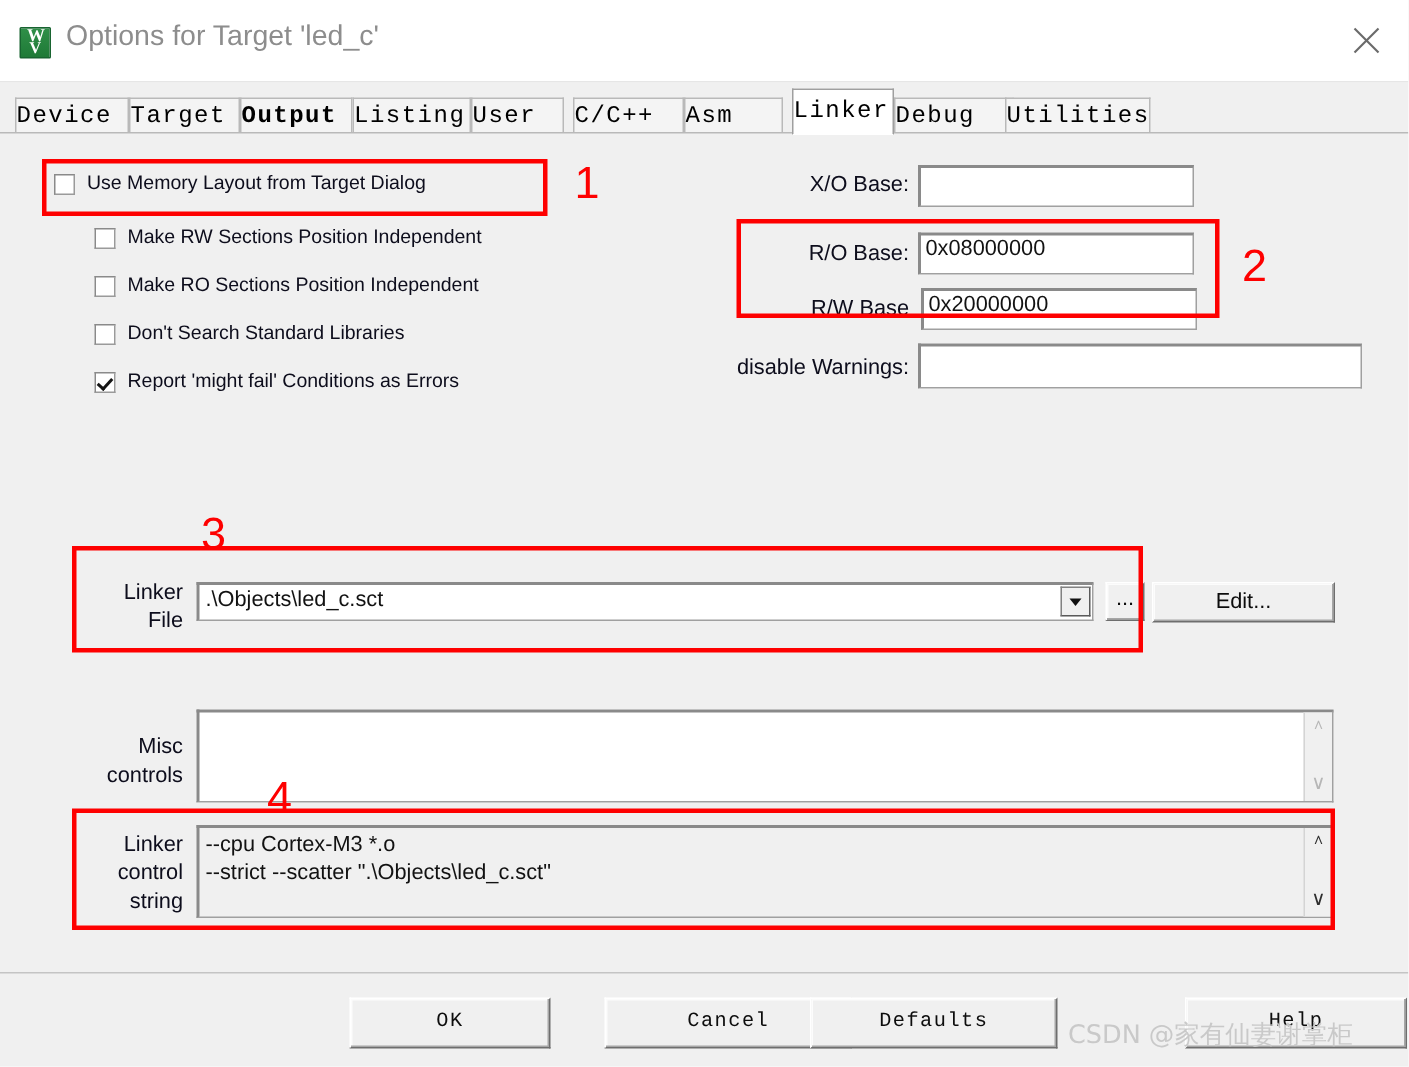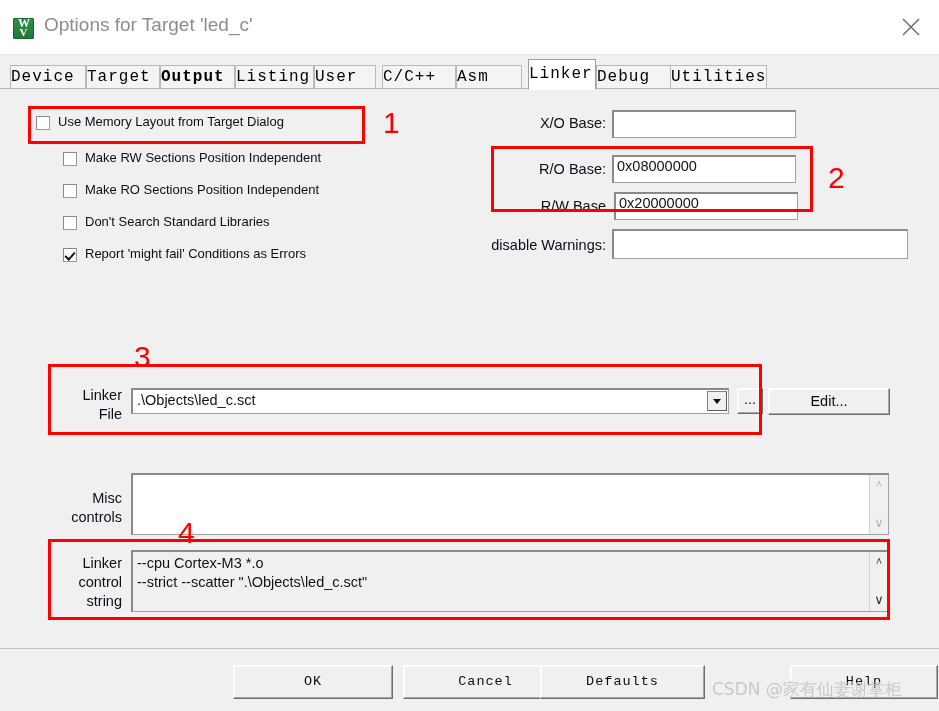--- a/index.html
+++ b/index.html
@@ -417,21 +417,21 @@
   <div class="ta active" style="left:131px; top:550px; width:758px; height:62px; background:#f0f0f0;padding-left:47px;">
     <div class="content">--cpu Cortex-M3 *.o
 --strict --scatter ".\Objects\led_c.sct"</div>
     <div class="sbar">
       <div class="sarrow up">＾</div>
       <div class="sarrow down">∨</div>
     </div>
   </div>
 
   <div id="footer">
-      <div class="btn" style="left: 233px; top: 16px; width: 160px; height: 34px; line-height: 32px;">OK</div>
+      <div class="btn" style="left: 233px; top: 16px; width: 134px; height: 34px; line-height: 32px;">OK</div>
       <div class="btn" style="left: 403px; top: 16px; width: 165px; height: 34px; line-height: 32px;">Cancel</div>
       <div class="btn" style="left: 540px; top: 16px; width: 165px; height: 34px; line-height: 32px;">Defaults</div>
       <div class="btn" style="left: 790px; top: 16px; width: 148px; height: 34px; line-height: 32px;">Help</div>
     </div>
 
   <div id="watermark">CSDN @家有仙妻谢掌柜</div>
 
   <div id="annotation-layer">
       <div class="annbox" style="left: 28px; top: 106px; width: 337px; height: 38px;"></div>
       <div class="annnum" style="left: 383px; top: 108px;">1</div>

